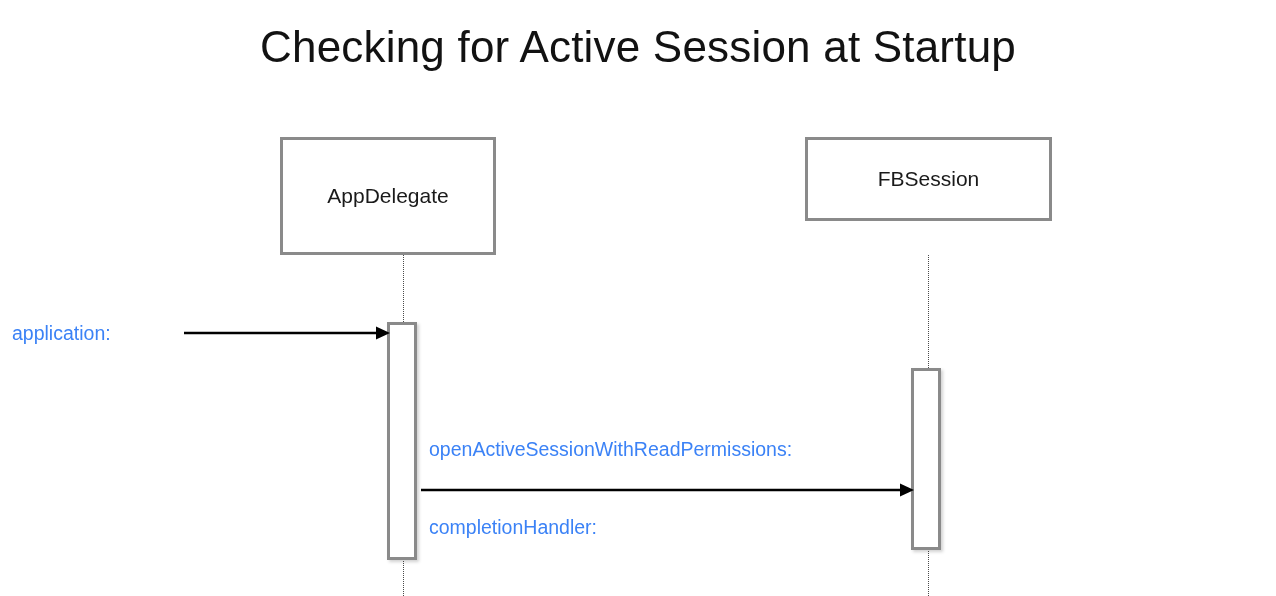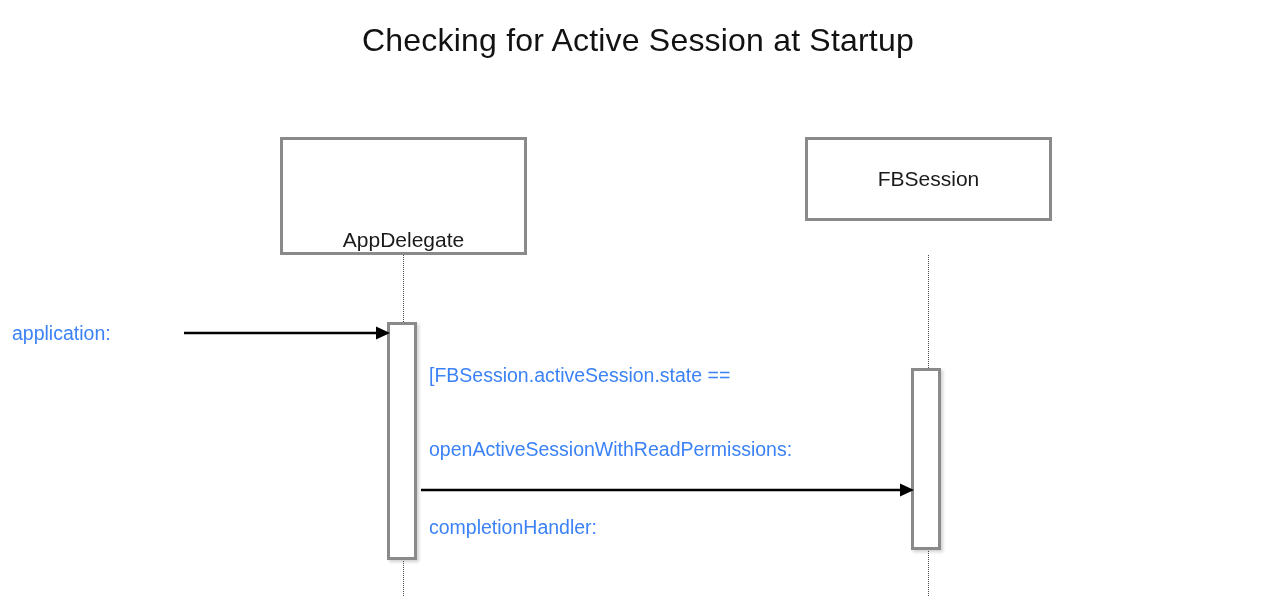--- a/index.html
+++ b/index.html
@@ -22,21 +22,21 @@
     overflow: hidden;
   }
 
   
   .diagram-title {
     position: absolute;
     left: 0;
     top: 22px;
     width: 1276px;
     text-align: center;
-    font-size: 32px;
+    font-size: 44px;
     font-weight: 300;
     letter-spacing: 0.2px;
     color: #121212;
     line-height: 1.15;
     white-space: nowrap;
   }
 
   
   .lifeline {
     position: absolute;
@@ -56,21 +56,21 @@
     align-items: center;
     justify-content: center;
   }
   .participant .participant-label {
     font-size: 21px;
     font-weight: 400;
     color: #1a1a1a;
     line-height: 1.2;
     white-space: nowrap;
   }
-  .participant.p-appdelegate { left: 280px; top: 137px; width: 247px; height: 118px; align-items: flex-end; }
+  .participant.p-appdelegate { left: 280px; top: 137px; width: 216px; height: 118px; }
   .participant.p-fbsession   { left: 805px; top: 137px; width: 247px; height: 84px; }
 
   
   .activation {
     position: absolute;
     box-sizing: border-box;
     background: #ffffff;
     border: 3px solid #8a8a8a;
     box-shadow: 2px 2px 3px rgba(0,0,0,0.18);
   }
@@ -126,21 +126,20 @@
   </div>
 
   <div class="arrow arrow-1">
     <svg width="206" height="16" viewBox="0 0 206 16" xmlns="http://www.w3.org/2000/svg">
       <line x1="0" y1="8" x2="192" y2="8" stroke="#000000" stroke-width="2.6"></line>
       <polygon points="192,1.5 206,8 192,14.5" fill="#000000"></polygon>
     </svg>
   </div>
 
   <div class="msg-text label-condition">
-    <span class="line">[FBSession.activeSession.state ==</span>
   </div>
 
   <div class="msg-text label-openactive">
     <span class="line">openActiveSessionWithReadPermissions:</span>
     <span class="line">completionHandler:</span>
   </div>
 
   <div class="arrow arrow-2">
     <svg width="493" height="16" viewBox="0 0 493 16" xmlns="http://www.w3.org/2000/svg">
       <line x1="0" y1="8" x2="479" y2="8" stroke="#000000" stroke-width="2.6"></line>

